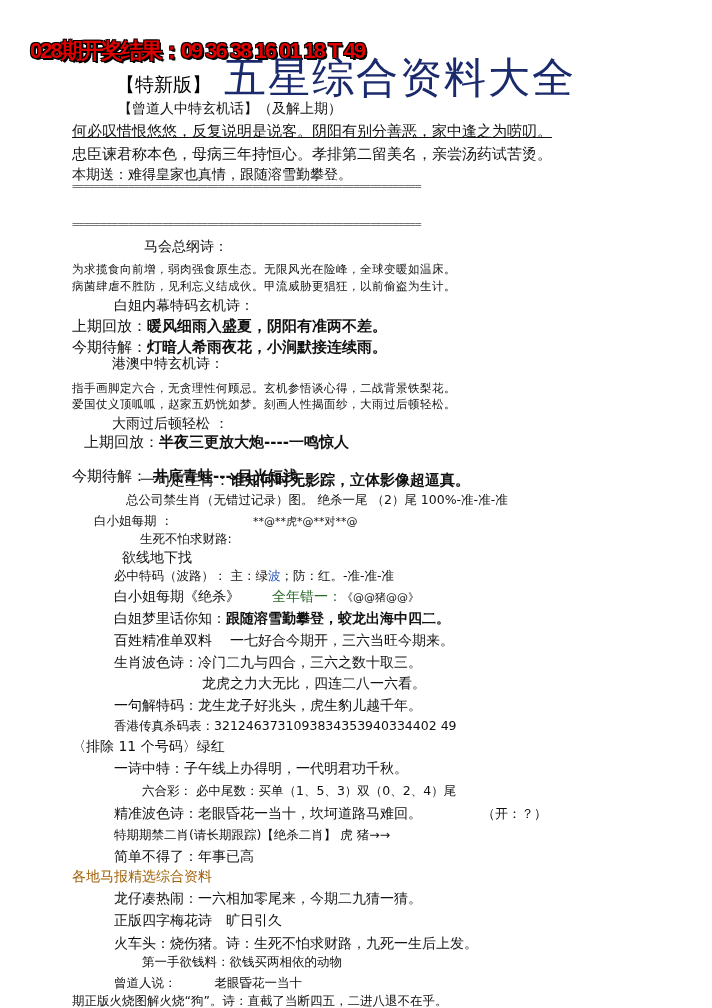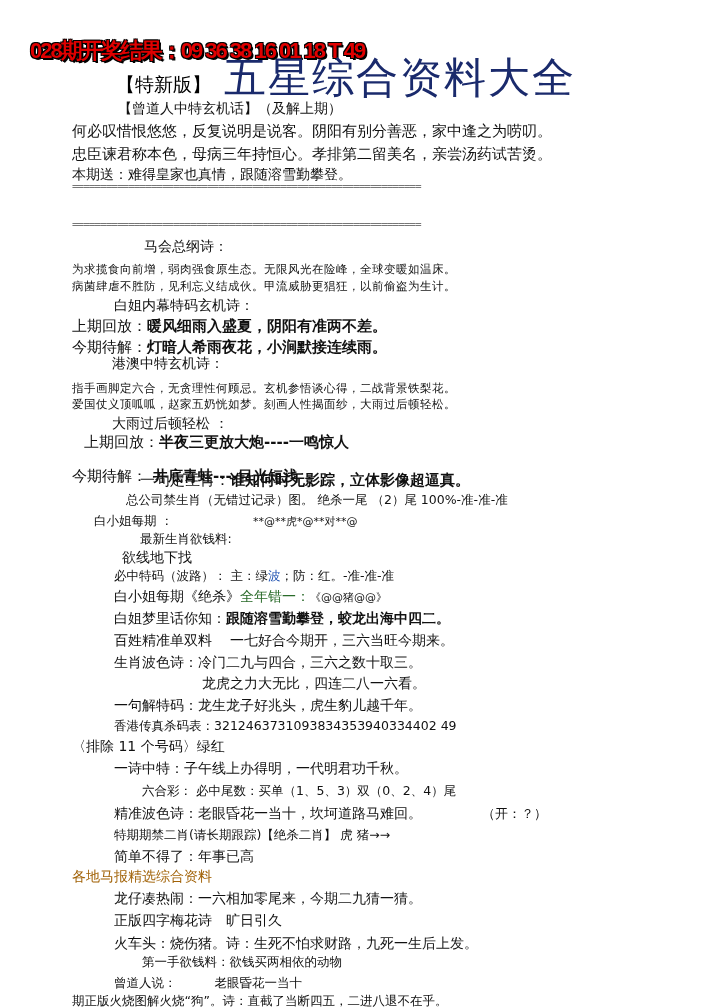--- a/index.html
+++ b/index.html
@@ -12,31 +12,31 @@
   .edition-tag { left: 116px; top: 64px; font-size: 19px; color: #000000; font-family: Liberation Serif, serif; margin-top: 8px; }
   .main-title { left: 224px; top: 50px; font-size: 42px; color: #1a2a6c; font-family: "DejaVu Serif", serif; letter-spacing: 2px; }
   .f15 { font-size: 15px; }
   .f14 { font-size: 14px; }
   .f13 { font-size: 12.5px; }
   .f12 { font-size: 11.5px; letter-spacing: 0.5px; }
   .bold { font-weight: bold; }
   .sep { left: 72px; font-size: 11px; color: #777; letter-spacing: -1px; font-family: "DejaVu Sans Mono", monospace; overflow: hidden; width: 518px; }
   .red { color: #a16207; }
   .blue { color: #1c4fb0; }
-  .green { color: #2a6b2a; }
+  .green { color: #2a6b2a; margin-left: 32px; }
 </style>
 </head>
 <body>
 
 <div class="abs result-banner">028期开奖结果：09 36 38 16 01 18 T 49</div>
 <div class="abs edition-tag">【特新版】</div>
 <div class="abs main-title">五星综合资料大全</div>
 
 <div class="abs f14" style="left:118px; top:100px;">【曾道人中特玄机话】（及解上期）</div>
-<div class="abs f15" style="left:72px; top:122px;">何必叹惜恨悠悠，反复说明是说客。阴阳有别分善恶，家中逢之为唠叨。</div>
+<div class="abs f15" style="left:72px; top:122px;text-decoration:underline;">何必叹惜恨悠悠，反复说明是说客。阴阳有别分善恶，家中逢之为唠叨。</div>
 <div class="abs f15" style="left:72px; top:145px;">忠臣谏君称本色，母病三年持恒心。孝排第二留美名，亲尝汤药试苦烫。</div>
 <div class="abs f14" style="left:72px; top:166px;">本期送：难得皇家也真情，跟随溶雪勤攀登。</div>
 
 <div class="abs sep" style="top:180px;">==============================================================</div>
 <div class="abs sep" style="top:218px;">==============================================================</div>
 
 <div class="abs f14" style="left:144px; top:238px;">马会总纲诗：</div>
 <div class="abs f12" style="left:72px; top:262px;">为求揽食向前增，弱肉强食原生态。无限风光在险峰，全球变暖如温床。</div>
 <div class="abs f12" style="left:72px; top:279px;">病菌肆虐不胜防，见利忘义结成伙。甲流威胁更猖狂，以前偷盗为生计。</div>
 
@@ -60,21 +60,21 @@
   <span>今期待解：</span><span class="bold" style="margin-left:6px;">井底青蛙----目光短浅</span>
 </div>
 
 <div class="abs f15" style="left:140px; top:471px;">
   <span>一句定生肖：</span><span class="bold">谁知何时无影踪，立体影像超逼真。</span>
 </div>
 <div class="abs f13" style="left:126px; top:492px;">总公司禁生肖（无错过记录）图。 绝杀一尾 （2）尾 100%-准-准-准</div>
 <div class="abs f13" style="left:94px; top:513px;">
   <span>白小姐每期 ：</span><span style="margin-left:80px; font-size:11px;">**@**虎*@**对**@</span>
 </div>
-<div class="abs f13" style="left:140px; top:531px;">最新生肖欲钱料:</div>
+<div class="abs f13" style="left:140px; top:531px;">生死不怕求财路:</div>
 <div class="abs f14" style="left:122px; top:549px;">欲线地下找</div>
 <div class="abs f13" style="left:114px; top:568px;">
   <span>必中特码（波路）：</span><span> 主：绿</span><span class="blue">波</span><span>；防：红。-准-准-准</span>
 </div>
 <div class="abs f14" style="left:114px; top:588px;">
   <span>白小姐每期《绝杀》</span><span class="green">全年错一：</span><span style="font-size:11px;">《@@猪@@》</span>
 </div>
 <div class="abs f14" style="left:114px; top:610px;">
   <span>白姐梦里话你知：</span><span class="bold">跟随溶雪勤攀登，蛟龙出海中四二。</span>
 </div>

